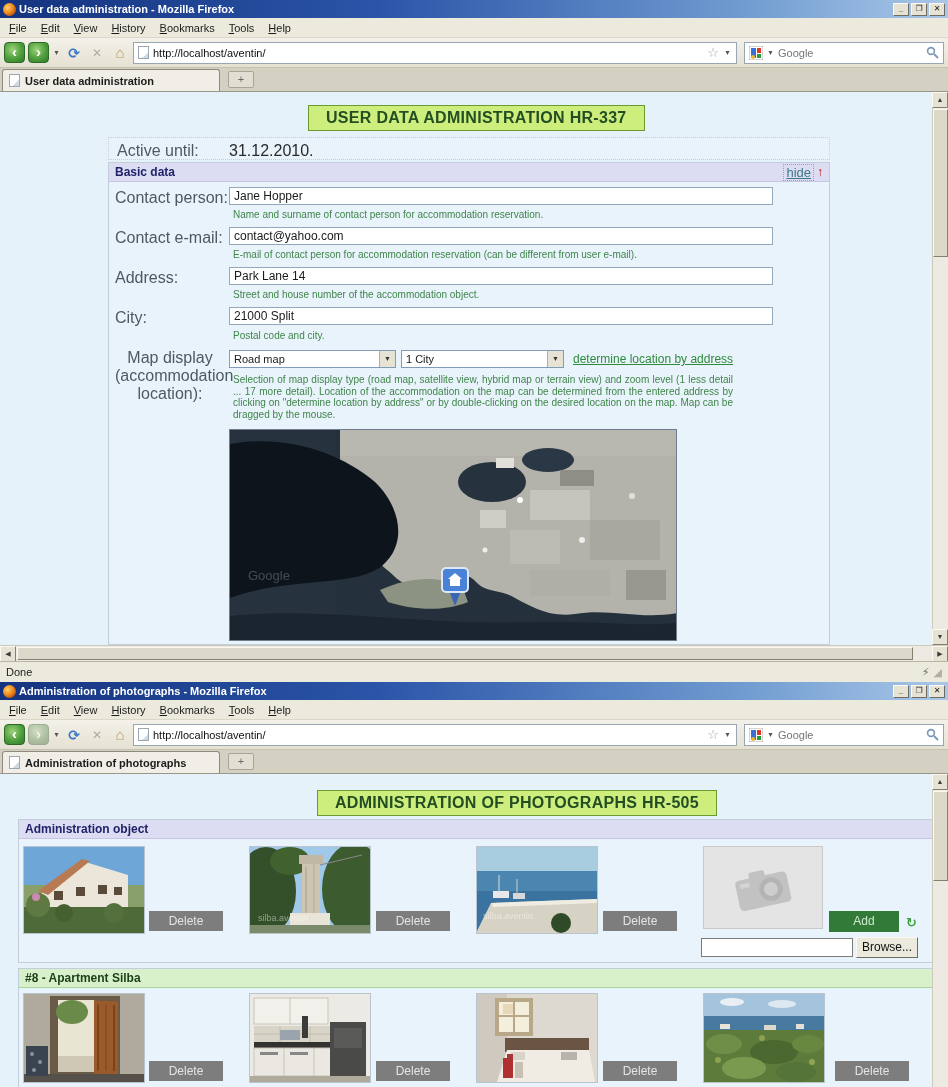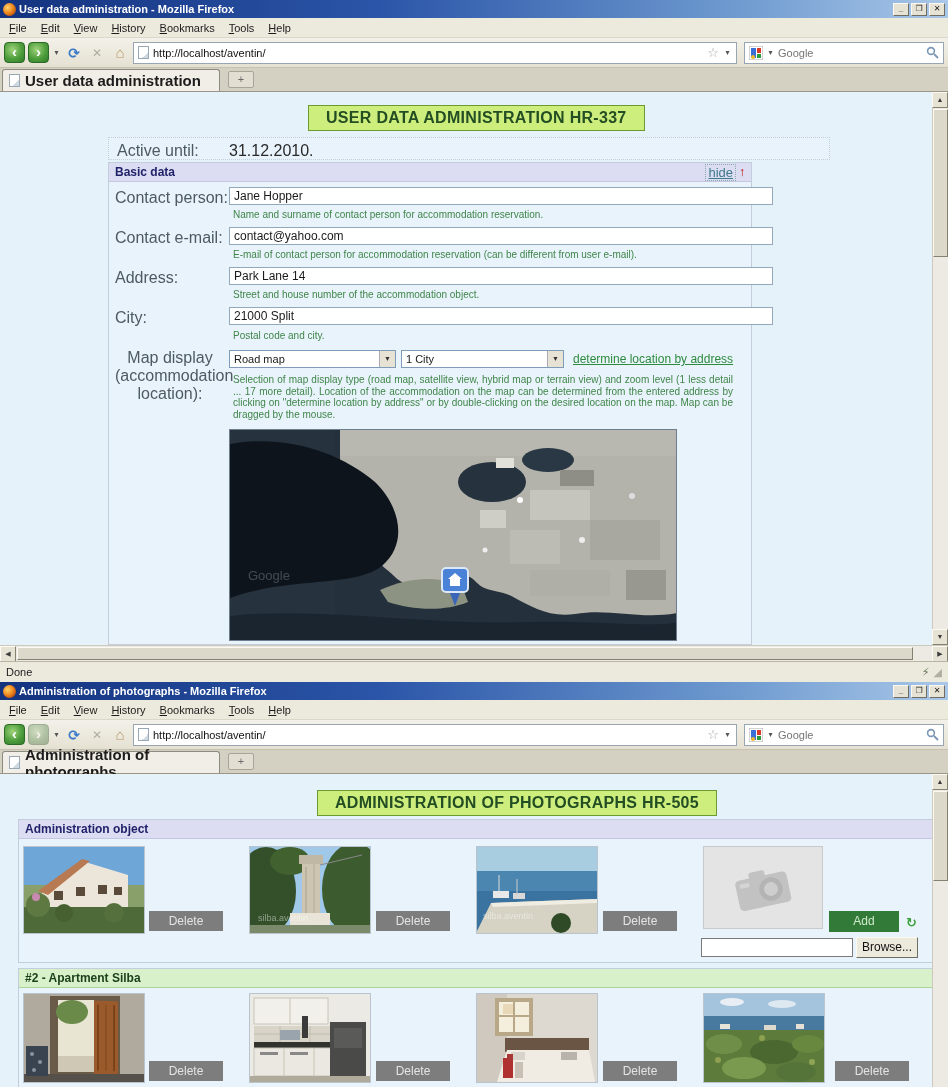--- a/index.html
+++ b/index.html
@@ -36,21 +36,21 @@
     font-family:"Liberation Sans","DejaVu Sans",sans-serif; background:transparent; }
   .star { color:#a8a8a8; font-size:13px; line-height:13px; }
   .searchbox { width:200px; height:22px; background:#fff; border:1px solid #98a6b4; display:flex;
     align-items:center; padding:0 4px; gap:3px; margin-left:4px; }
   .searchinput { flex:1; border:none; outline:none; font-size:11px; color:#9a9a9a;
     font-family:"Liberation Sans","DejaVu Sans",sans-serif; background:transparent; }
   .tabbar { height:24px; background:#d4d1c3; border-bottom:1px solid #9a968a; display:flex;
     align-items:flex-end; padding:2px 2px 0 2px; }
   .tab { width:218px; height:22px; background:#f0eee6; border:1px solid #8d8b7f; border-bottom:none;
     border-radius:3px 3px 0 0; display:flex; align-items:center; gap:5px; padding:0 6px;
-    font-size:15px; font-weight:bold; color:#1c1c1c; }
+    font-size:11px; font-weight:bold; color:#1c1c1c; }
   .newtab { width:26px; height:17px; margin-left:8px; margin-bottom:2px; background:#e2dfd2;
     border:1px solid #a8a496; border-radius:2px; font-size:11px; color:#6a6a6a; text-align:center;
     line-height:14px; align-self:center; }
 
   
   .vscroll { position:absolute; width:16px; background:#eceae2; border-left:1px solid #cdcabd; }
   .hscroll { position:absolute; left:0; width:948px; height:16px; background:#eceae2; border-top:1px solid #cdcabd; }
   .sbtn { position:absolute; width:16px; height:16px; background:#e6e2d4; border:1px solid;
     border-color:#fbf9f2 #84816f #84816f #fbf9f2; font-size:7px; color:#3c3c3c; text-align:center; line-height:14px; }
   .sthumb { position:absolute; background:#dcd8ca; border:1px solid; border-color:#fbf9f2 #84816f #84816f #fbf9f2; }
@@ -156,21 +156,21 @@
     </div>
 
     <div class="content" style="top:92px;width:932px;height:553px;">
       <div class="headingbox" style="left:308px;top:13px;">USER DATA ADMINISTRATION HR-337</div>
 
       <div class="panel" style="left:108px;top:45px;width:722px;height:23px;border-style:dotted;">
         <span class="flabel" style="left:8px;top:4px;">Active until:</span>
         <span class="flabel" style="left:120px;top:4px;color:#2a2a2a;">31.12.2010.</span>
       </div>
 
-      <div class="panel" style="left:108px;top:70px;width:644px;height:483px;">
+      <div class="panel" style="left:108px;top:70px;width:722px;height:483px;">
         <div class="sechead purple">
           <span>Basic data</span>
           <span class="hidelink">hide</span>
           <span class="redarrow">↑</span>
         </div>
 
         <span class="flabel" style="left:6px;top:26px;">Contact person:</span>
         <input class="finput" style="left: 120px; top: 24px;" value="Jane Hopper">
         <span class="fhelp" style="left:124px;top:46px;">Name and surname of contact person for accommodation reservation.</span>
 
@@ -378,21 +378,21 @@
           </svg>
         </div>
         <div class="addbtn" style="left:810px;top:91px;">Add</div>
         <span class="refarrow" style="left:887px;top:95px;">↻</span>
         <input class="fileinput" style="left: 682px; top: 118px;" value="">
         <div class="browsebtn" style="left:837px;top:117px;">Browse...</div>
       </div>
 
       <div class="panel" style="left:18px;top:194px;width:917px;height:119px;border-bottom:none;">
         <div class="sechead green">
-          <span>#2 - Apartment Silba</span>
+          <span>#8 - Apartment Silba</span>
         </div>
 
         <div class="photo" style="left:4px;top:24px;width:122px;height:90px;">
           <svg width="120" height="88" viewBox="0 0 120 88">
             <rect width="120" height="88" fill="#b0aa9e"></rect>
             <rect x="26" y="2" width="70" height="82" fill="#6a5a48"></rect>
             <rect x="34" y="6" width="36" height="72" fill="#e8e6d2"></rect>
             <ellipse cx="48" cy="18" rx="16" ry="12" fill="#6a8a4a"></ellipse>
             <rect x="34" y="62" width="36" height="16" fill="#cfc8b4"></rect>
             <g transform="skewY(2)">

